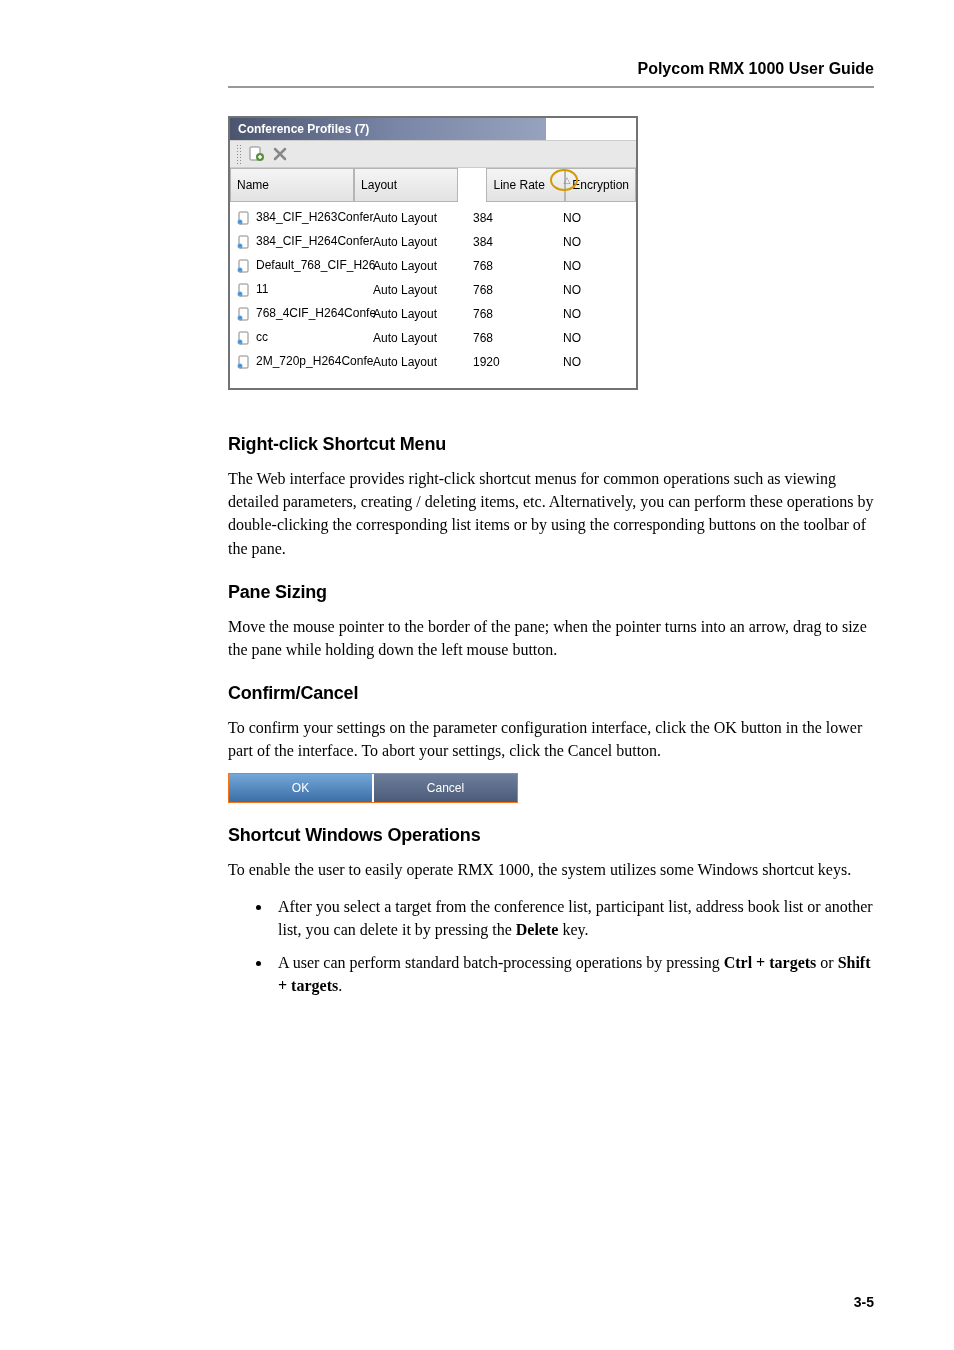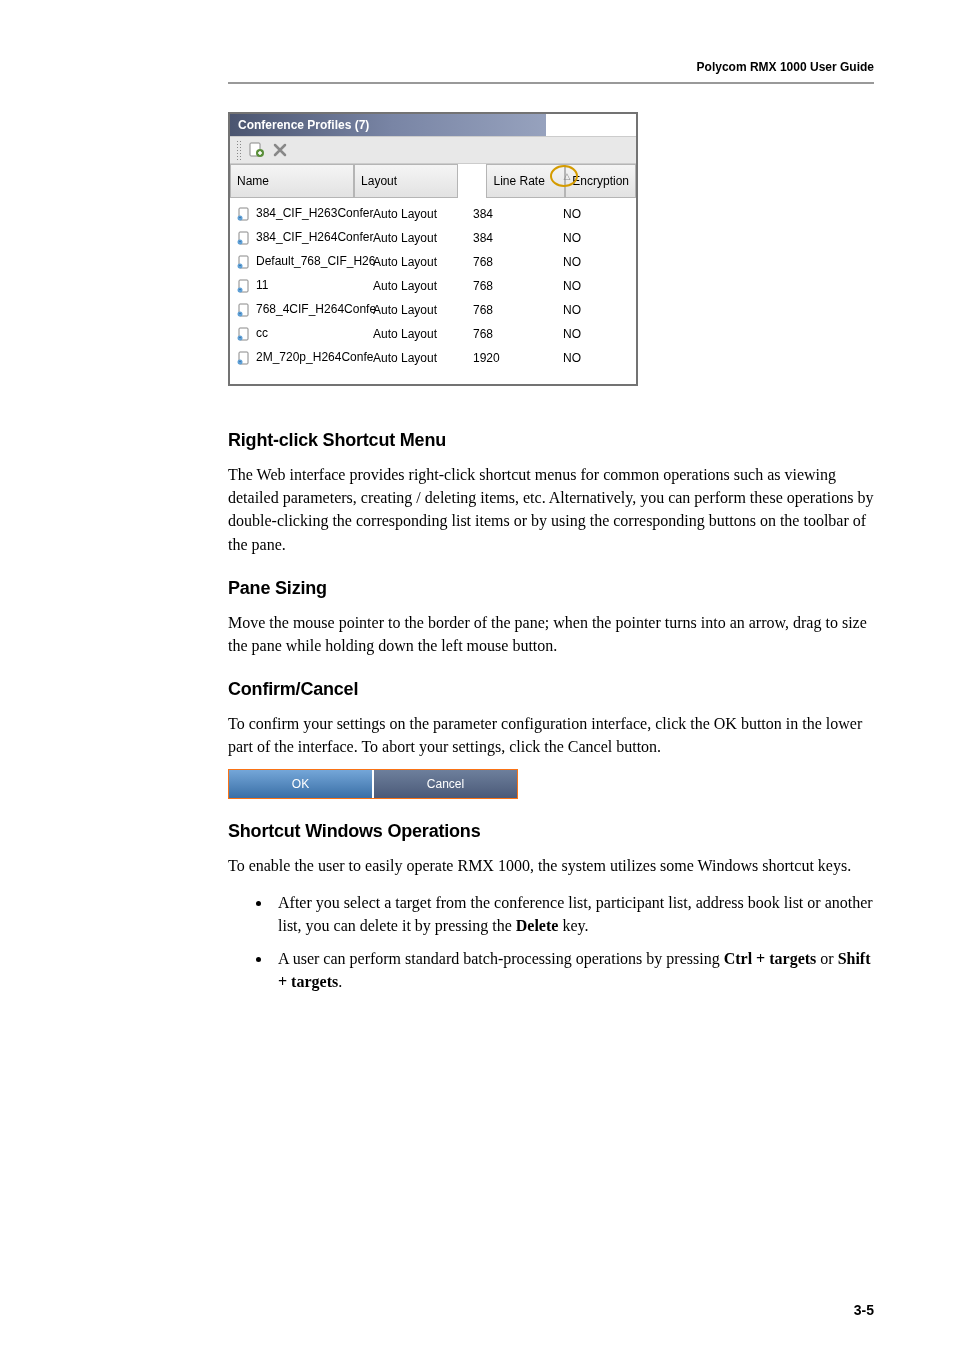--- a/index.html
+++ b/index.html
@@ -11,21 +11,21 @@
     height: 1350px;
     position: relative;
   }
   .page {
     padding: 60px 80px 40px 228px;
   }
   .top-header {
     text-align: right;
     font-family: Arial, Helvetica, sans-serif;
     font-weight: bold;
-    font-size: 12px;
+    font-size: 16px;
     color: #000;
     margin-bottom: 8px;
   }
   .hr-top {
     border: none;
     border-top: 2px solid #999;
     margin-bottom: 28px;
   }
   .panel {
     border: 2px solid #737373;
@@ -144,21 +144,21 @@
   .btn-ok {
     background: linear-gradient(#74a6d8, #3a6fa6);
     border-right: 2px solid #fff;
   }
   .btn-cancel {
     background: linear-gradient(#6d7f9c, #4b5a78);
   }
   .page-num {
     position: absolute;
     right: 80px;
-    bottom: 32px;
+    bottom: 40px;
     font-family: Arial, Helvetica, sans-serif;
     font-weight: 900;
     font-size: 14px;
   }
   .profile-ico {
     display: inline-block;
   }
   .profile-ico svg { display: block; }
 </style>
 </head>

